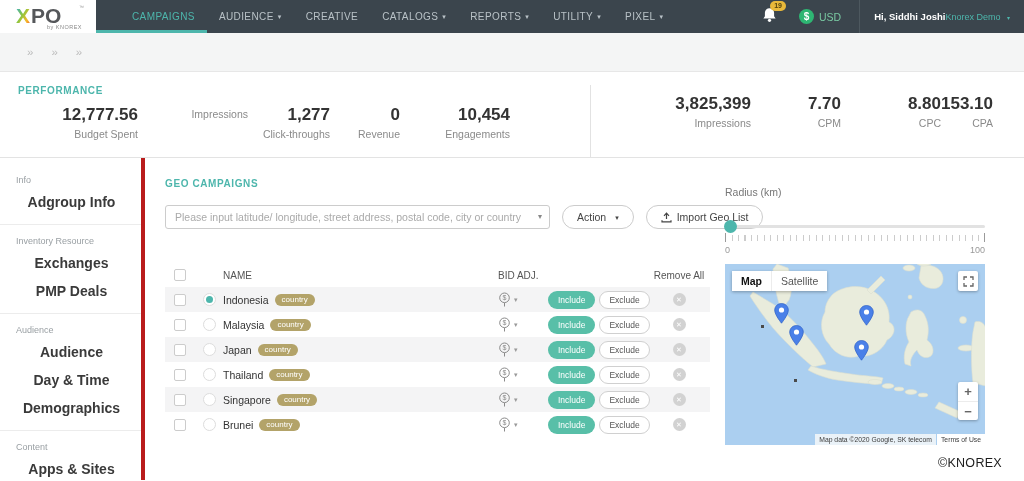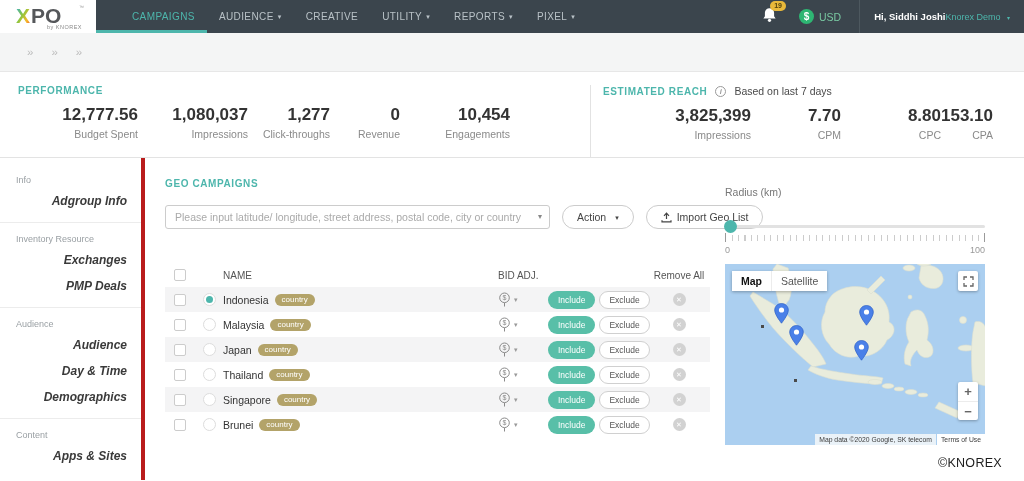--- a/index.html
+++ b/index.html
@@ -58,22 +58,22 @@
   .er-note { font-size:10.5px; color:#4a4a4a; }
   .er .stat:nth-of-type(1){width:148px} .er .stat:nth-of-type(2){width:90px}
   .er .stat:nth-of-type(3){width:100px}
 
   
   .content { display:flex; height:322px; }
   .sidebar { width:145px; border-right:4px solid #b91c1c; padding-top:6px; }
   .side-group { border-bottom:1px solid #ececec; padding:7px 0 8px; }
   .side-group:last-of-type { border-bottom:none; }
   .side-heading { display:block; font-size:9px; color:#9aa0a4; margin:4px 0 3px 16px; }
-  .side-item { display:flex; align-items:center; justify-content:flex-end;
-    padding:6px 14px 6px 16px; font-size:12px; font-weight:bold; color:#3a3a3a; cursor:pointer;font-style:italic; }
+  .side-item { display:flex; align-items:center; justify-content:center;
+    padding:6px 14px 6px 16px; font-size:14px; font-weight:bold; color:#3a3a3a; cursor:pointer; }
   .side-item.active { color:#4db6ac; }
   .side-chevron { color:#4db6ac; font-size:10px; font-weight:bold; }
   .side-chevron::after { content:"›"; }
 
   .main { flex:1; position:relative; padding:20px 0 0 20px; }
 
   
   .controls-row { display:flex; align-items:center; margin-top:16px; }
   .search-wrap { position:relative; width:385px; }
   .search-input { width:100%; height:24px; border:1px solid #ccc; border-radius:3px;
@@ -195,25 +195,29 @@
       </div>
       <div class="nav-item">
         <span>AUDIENCE</span>
         <span class="caret"></span>
       </div>
       <div class="nav-item">
         <span>CREATIVE</span>
 
       </div>
       <div class="nav-item">
-        <span>UTILITY</span>
+        <span>CATALOGS</span>
         <span class="caret"></span>
       </div>
       <div class="nav-item">
         <span>REPORTS</span>
+        <span class="caret"></span>
+      </div>
+      <div class="nav-item">
+        <span>UTILITY</span>
         <span class="caret"></span>
       </div>
       <div class="nav-item">
         <span>PIXEL</span>
         <span class="caret"></span>
       </div>
     </div>
 
   <div class="nav-right">
     <div class="bell-wrap">
@@ -248,43 +252,37 @@
 <div class="stats">
   <div class="perf">
     <div class="section-title">PERFORMANCE</div>
     <div class="stat-row">
 
     <div class="stat">
           <span class="stat-value">12,777.56</span>
           <span class="stat-label">Budget Spent</span>
         </div>
         <div class="stat">
-          <span class="stat-value">1,080,037</span>
           <span class="stat-label">Impressions</span>
         </div>
         <div class="stat">
           <span class="stat-value">1,277</span>
           <span class="stat-label">Click-throughs</span>
         </div>
         <div class="stat">
           <span class="stat-value">0</span>
           <span class="stat-label">Revenue</span>
         </div>
         <div class="stat">
           <span class="stat-value">10,454</span>
           <span class="stat-label">Engagements</span>
         </div>
       </div>
   </div>
   <div class="er">
-    <div class="er-title-row">
-      <span class="section-title">ESTIMATED REACH</span>
-      <span class="info-icon"></span>
-      <span class="er-note">Based on last 7 days</span>
-    </div>
     <div class="stat-row">
 
     <div class="stat">
           <span class="stat-value">3,825,399</span>
           <span class="stat-label">Impressions</span>
         </div>
         <div class="stat">
           <span class="stat-value">7.70</span>
           <span class="stat-label">CPM</span>
         </div>

